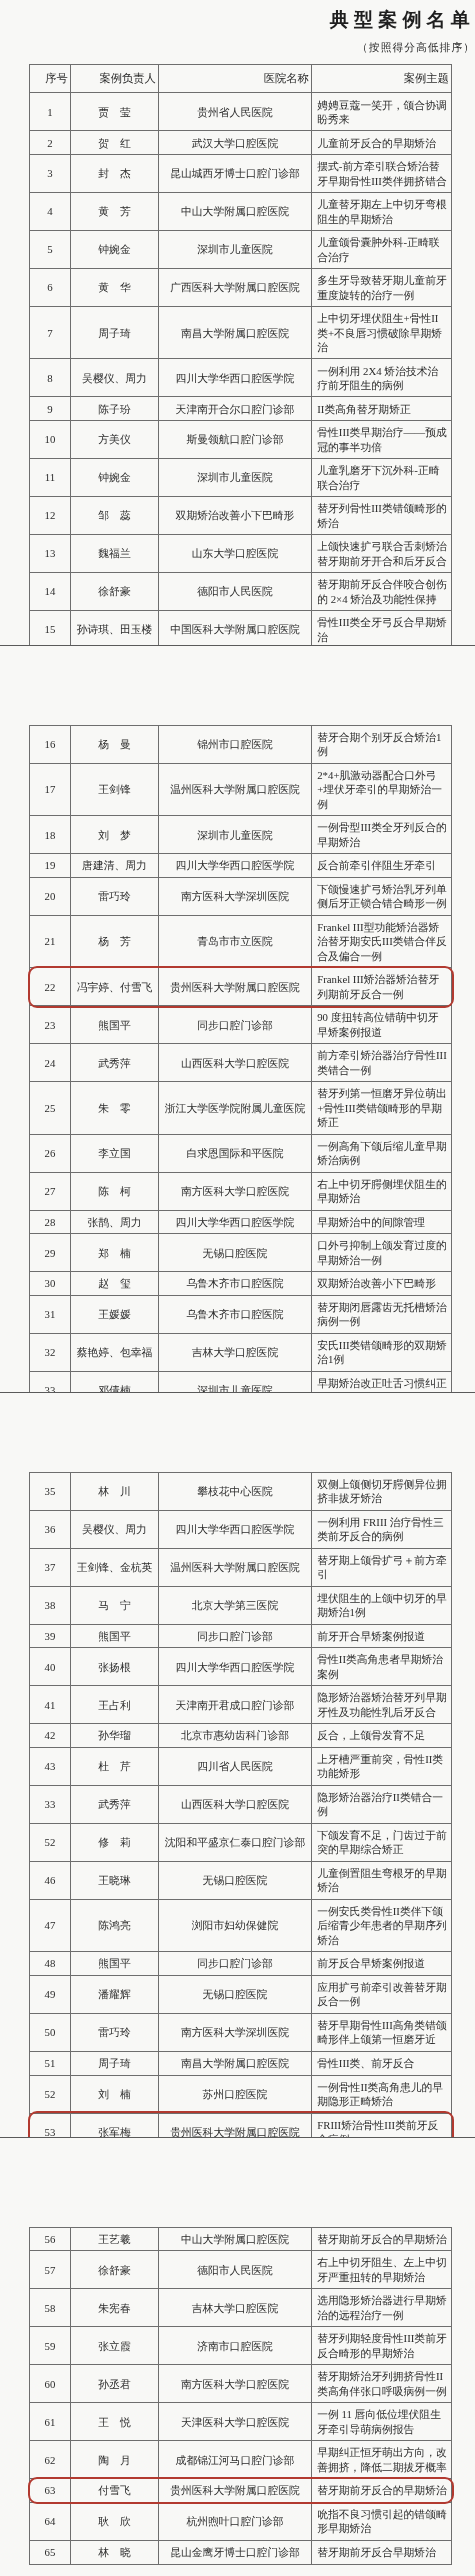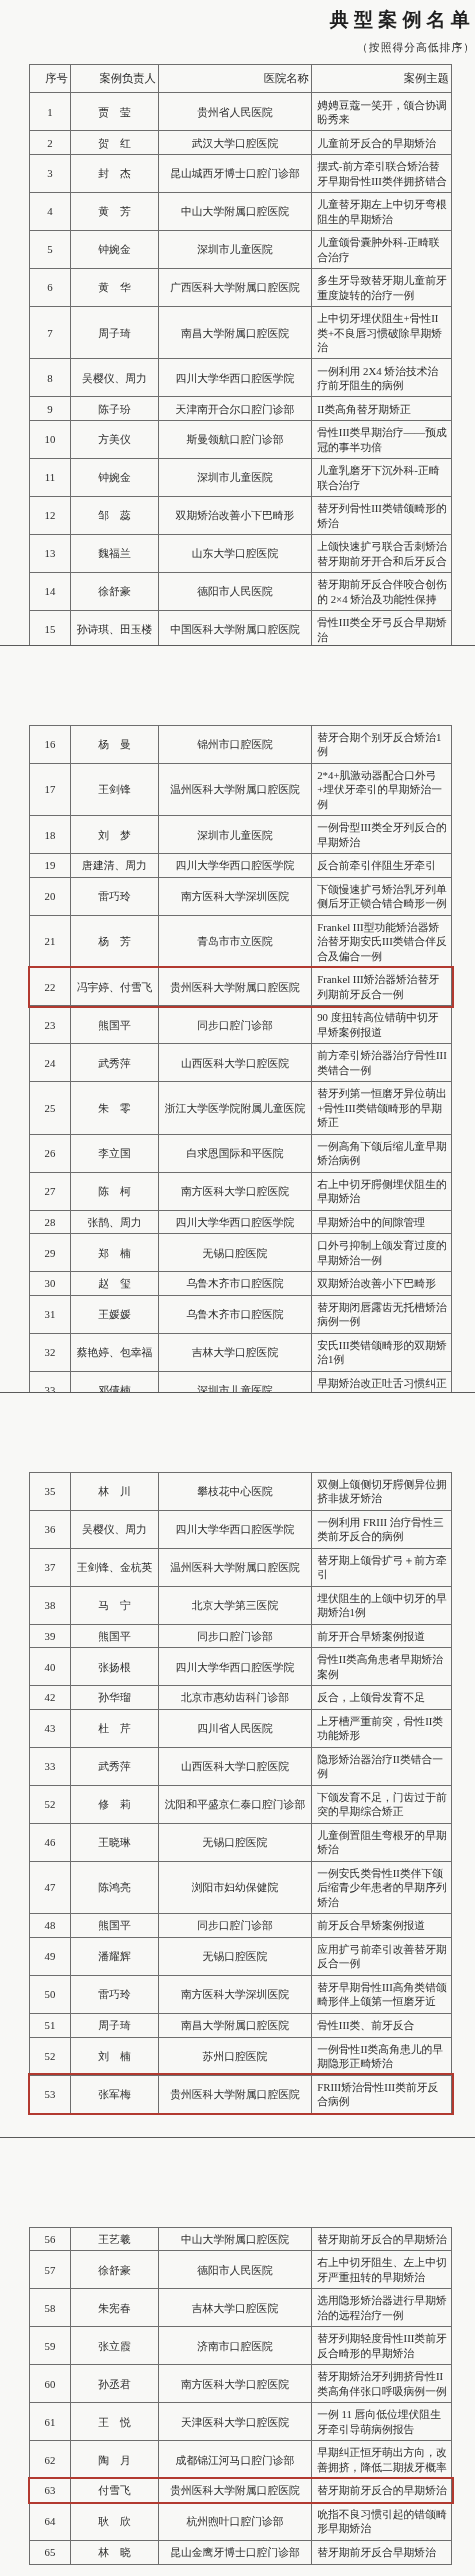--- a/index.html
+++ b/index.html
@@ -17,21 +17,21 @@
   table.case-table col.c-no{width:41px;}
   table.case-table col.c-leader{width:88px;}
   table.case-table col.c-hospital{width:153px;}
   table.case-table col.c-topic{width:140px;}
   th,td{border:0.5px solid #6e6e6e;font-size:10.8px;line-height:14.4px;padding:4.1px 3.1px;vertical-align:middle;
         color:#2b2b2b;font-weight:normal;word-break:break-all;}
   thead th{height:21.6px;font-size:11.3px;text-align:right;padding:3.1px 2.1px;}
   td.col-no,td.col-leader,td.col-hospital{text-align:center;}
   td.col-topic{text-align:left;padding-left:5.2px;padding-right:4.1px;}
   tr{min-height:24px;}
-  tr.hl{outline:2.1px solid #b23a30;outline-offset:-0.5px;}
+  tr.hl{outline:2.1px solid #b23a30;outline-offset:-0.5px;border-radius:7px;}
 </style>
 </head>
 <body>
 
 <div class="doc">
 
   <section class="page page1">
     <h1 class="title">典型案例名单</h1>
     <div class="subtitle">（按照得分高低排序）</div>
     <table class="case-table">
@@ -306,20 +306,26 @@
             <td class="col-hospital">同步口腔门诊部</td>
             <td class="col-topic">前牙开合早矫案例报道</td>
           </tr>
           <tr>
             <td class="col-no">40</td>
             <td class="col-leader">张扬根</td>
             <td class="col-hospital">四川大学华西口腔医学院</td>
             <td class="col-topic">骨性II类高角患者早期矫治案例</td>
           </tr>
           <tr>
+            <td class="col-no">41</td>
+            <td class="col-leader">王占利</td>
+            <td class="col-hospital">天津南开君成口腔门诊部</td>
+            <td class="col-topic">隐形矫治器矫治替牙列早期牙性及功能性乳后牙反合</td>
+          </tr>
+          <tr>
             <td class="col-no">42</td>
             <td class="col-leader">孙华瑠</td>
             <td class="col-hospital">北京市惠幼齿科门诊部</td>
             <td class="col-topic">反合，上颌骨发育不足</td>
           </tr>
           <tr>
             <td class="col-no">43</td>
             <td class="col-leader">杜　芹</td>
             <td class="col-hospital">四川省人民医院</td>
             <td class="col-topic">上牙槽严重前突，骨性II类功能矫形</td>

